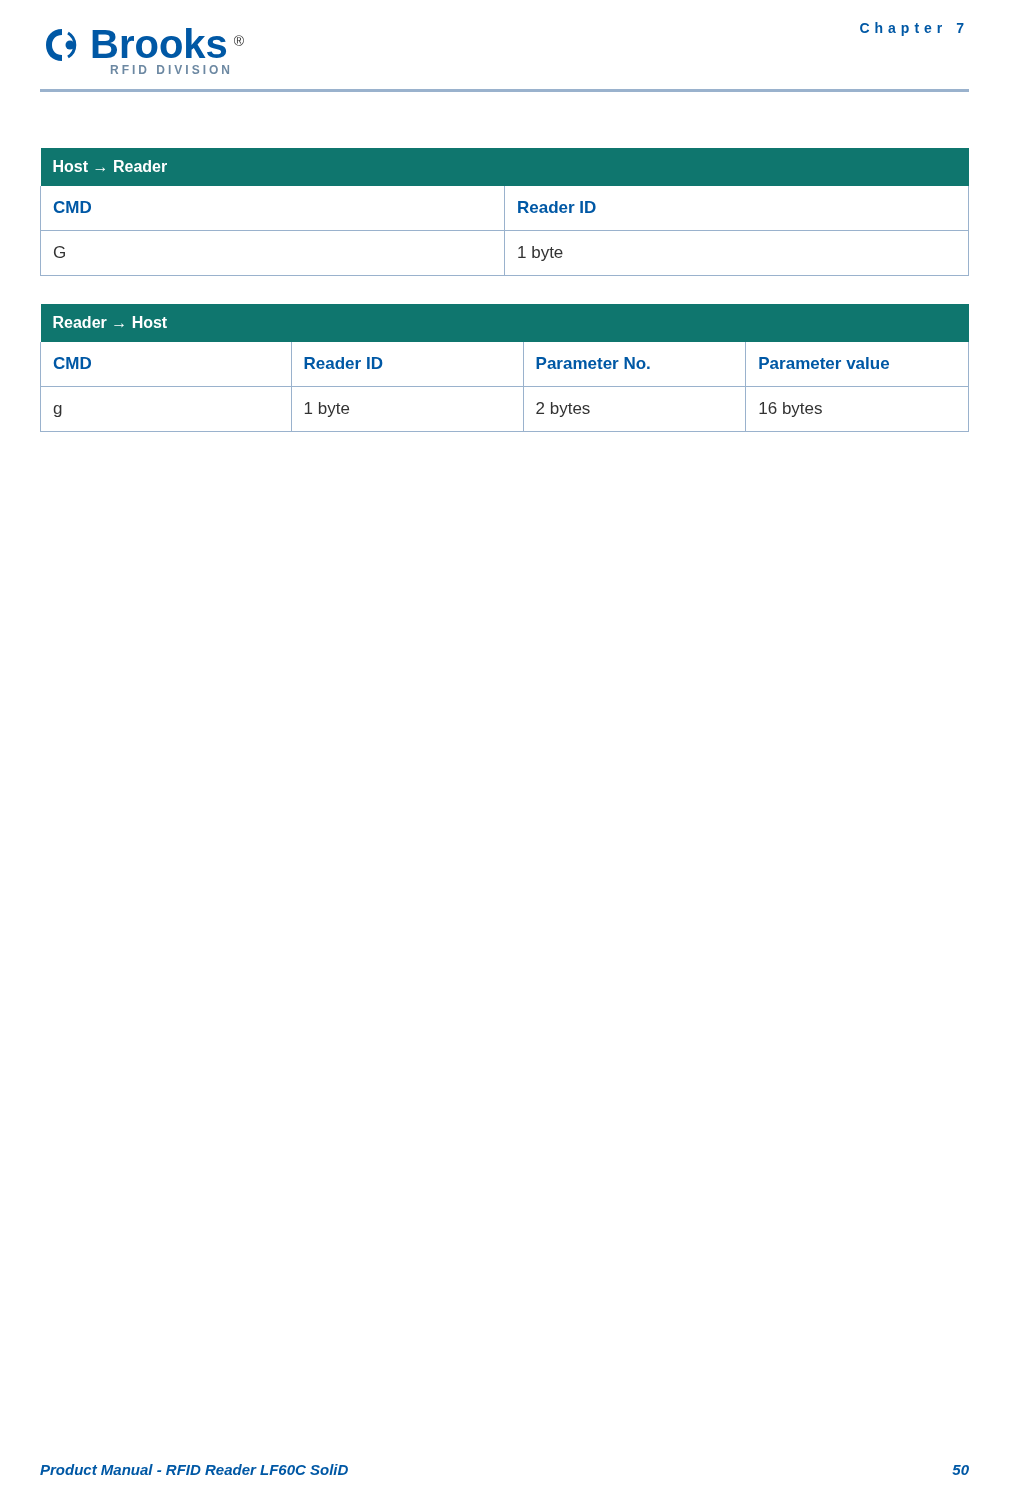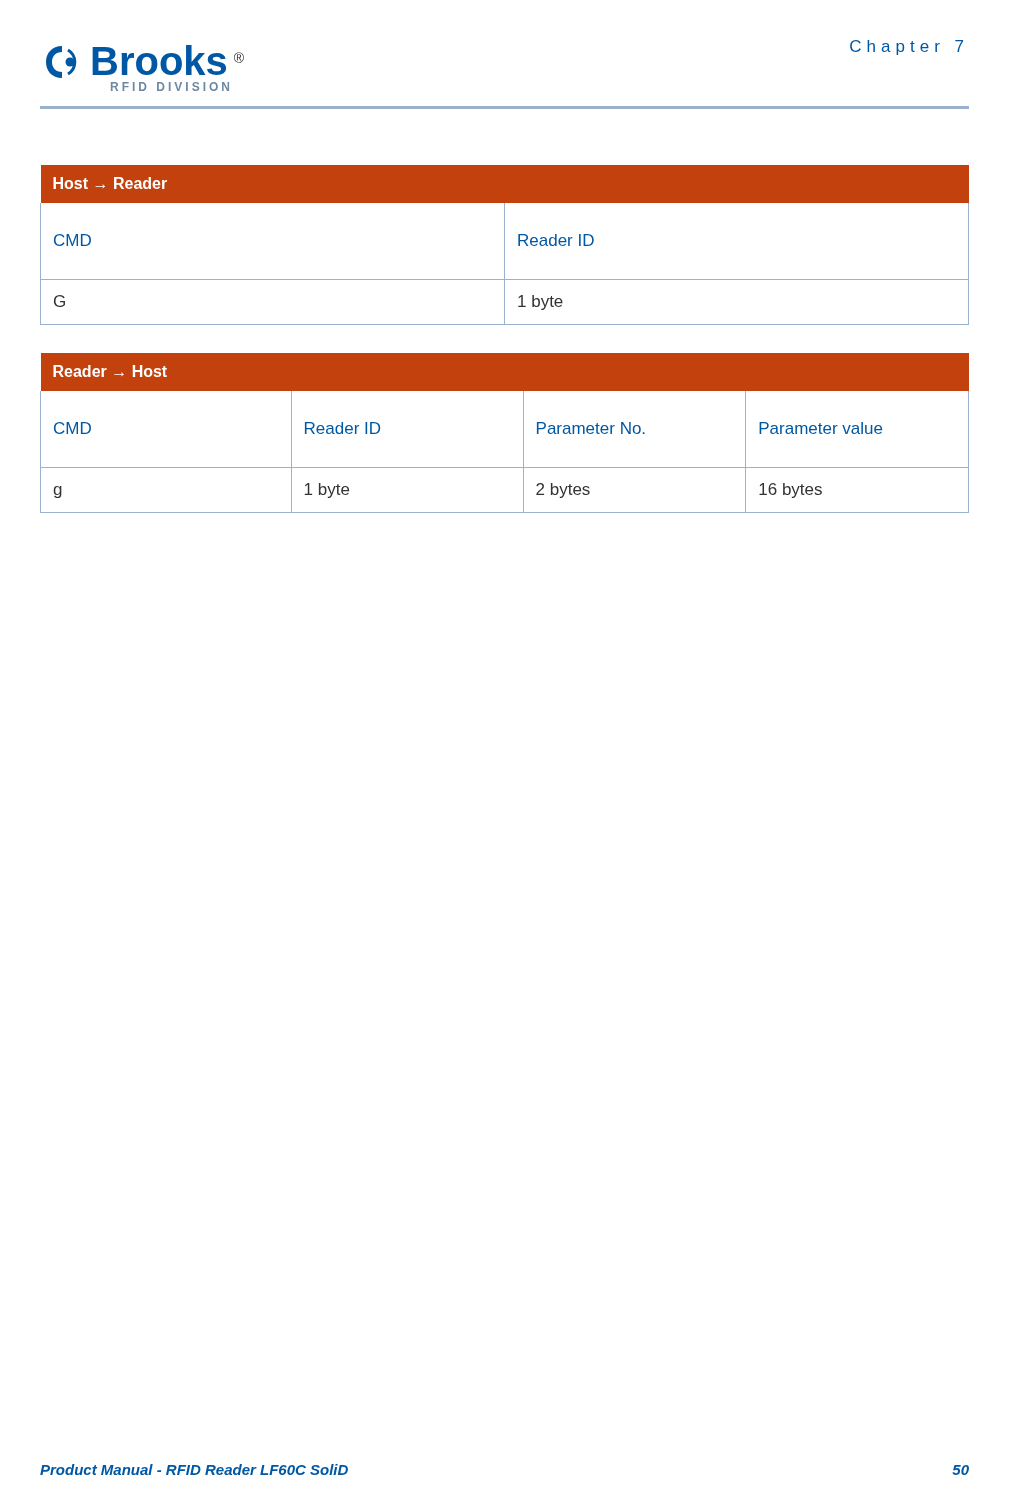--- a/index.html
+++ b/index.html
@@ -6,21 +6,20 @@
   body {
     font-family: Verdana, Geneva, sans-serif;
     width: 1009px;
     height: 1502px;
     position: relative;
     background: #fff;
     color: #333;
   }
   .page {
     padding: 20px 40px 0 40px;
-    margin-top: 17px;
   }
   .header {
     display: flex;
     justify-content: space-between;
     align-items: flex-start;
     margin-bottom: 10px;
   }
   .logo-block {
     display: flex;
     flex-direction: column;
@@ -49,22 +48,22 @@
     font-weight: 700;
     margin-left: 70px;
     margin-top: -4px;
     font-family: Arial, Helvetica, sans-serif;
   }
   .chapter-block {
     text-align: right;
     color: #0058a5;
   }
   .chapter-label {
-    font-size: 17px;
-    font-weight: 400;
+    font-size: 14px;
+    font-weight: 700;
     letter-spacing: 5px;
   }
   .chapter-title {
     font-size: 36px;
     font-weight: 700;
     letter-spacing: 4px;
     margin-top: 18px;
   }
   .divider {
     border: none;
@@ -91,30 +90,30 @@
     line-height: 1.75;
     color: #333;
   }
   table {
     width: 100%;
     border-collapse: collapse;
     margin-bottom: 28px;
     font-size: 17px;
   }
   .tbl-title-row td {
-    background: #c2410c;
+    background: #0f766e;
     color: #fff;
     font-weight: 700;
     padding: 10px 12px;
     font-size: 16px;
   }
   .tbl-head-row td {
     color: #0058a5;
-    font-weight: 400;
-    padding: 28px 12px;
+    font-weight: 700;
+    padding: 12px 12px;
     border: 1px solid #9ab2cd;
     border-top: none;
   }
   .tbl-data-row td {
     padding: 12px 12px;
     border: 1px solid #9ab2cd;
     border-top: none;
     color: #333;
   }
   .note-block {

